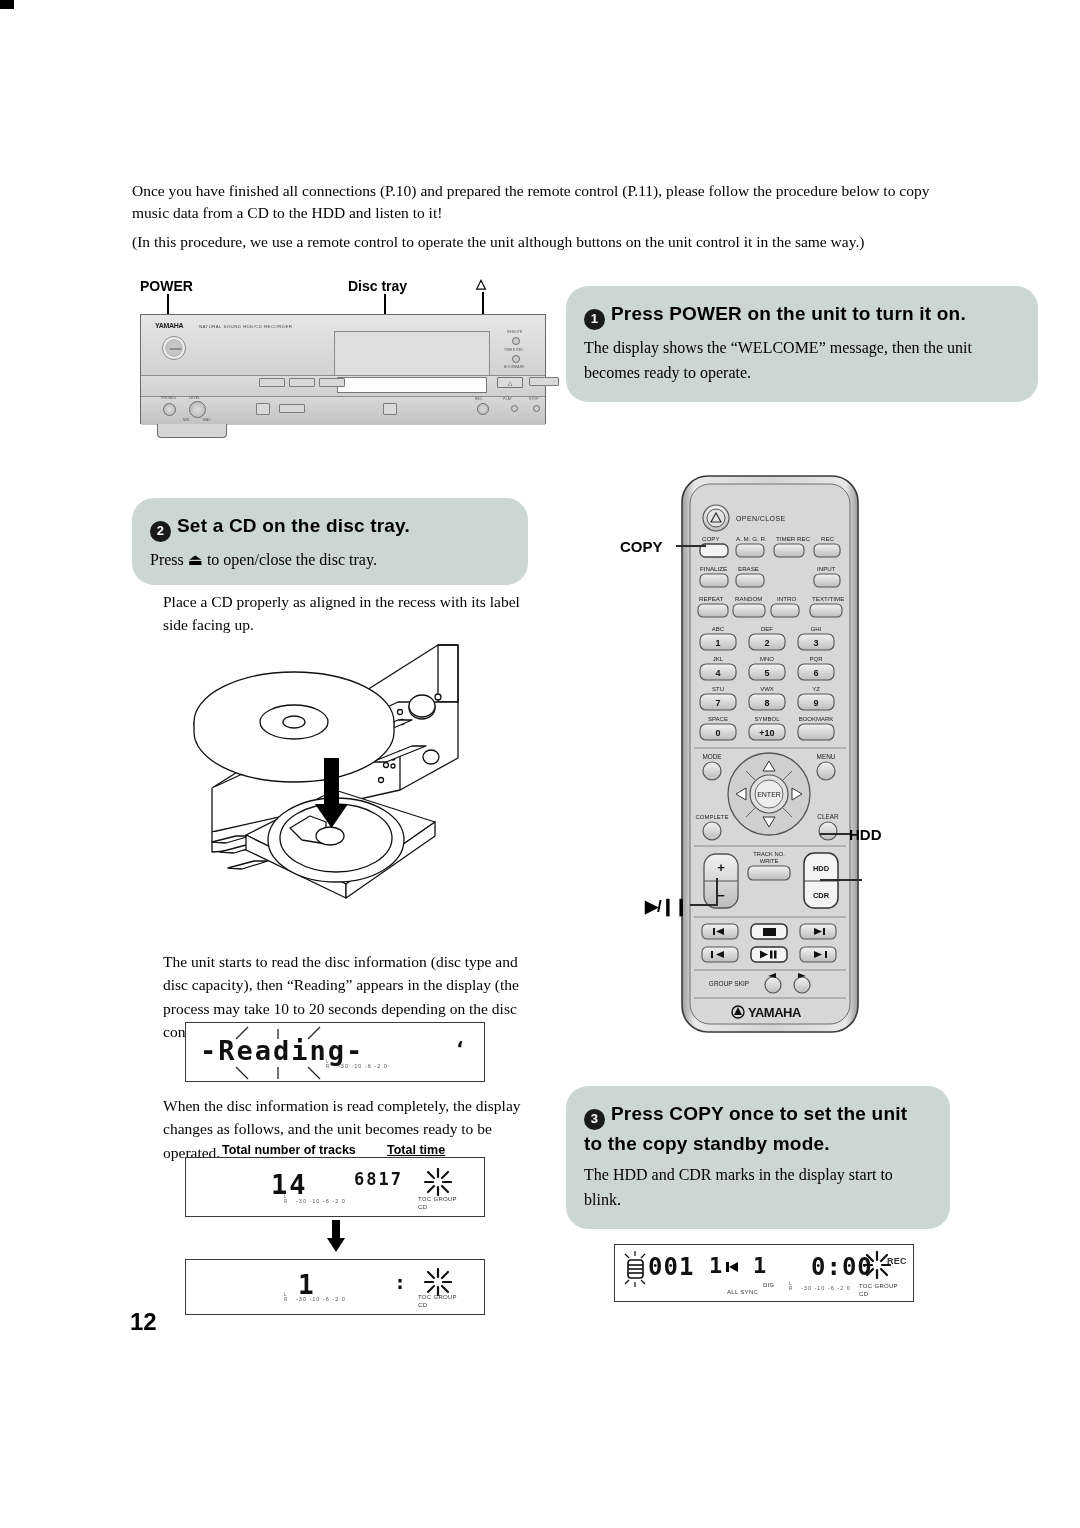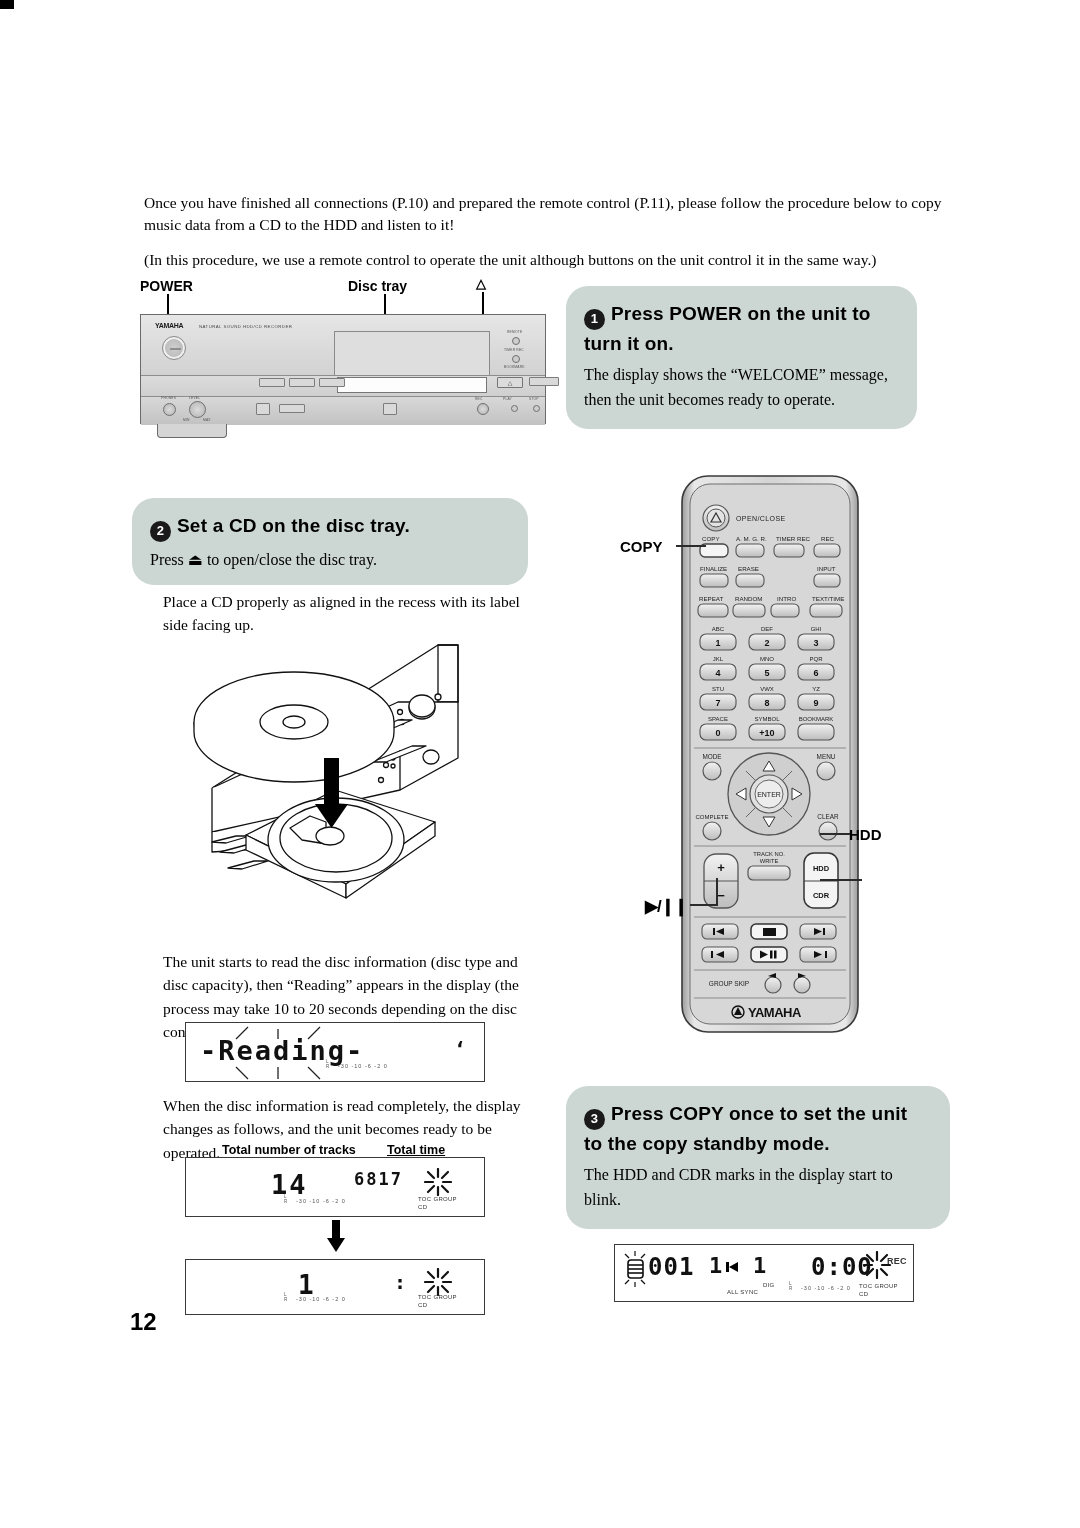--- a/index.html
+++ b/index.html
@@ -27,21 +27,21 @@
     font-weight:bold;
     font-size:27px;
     letter-spacing:0.5px;
     transform:scaleX(0.88);
   }
 
   .intro {
     position:absolute; left:132px; top:180px; width:830px;
     font-size:15.5px; line-height:1.45; text-align:left;
   }
-  .intro p { margin:12px; }
+  .intro p { margin:0; }
   .intro p.gap { margin-top:6px; }
 
   
   .callout {
     position:absolute;
     background:#ccd6d2;
     border-radius:22px;
     padding:14px 20px 16px 18px;
   }
   .callout .head {
@@ -61,21 +61,21 @@
     vertical-align:-3px;
     margin-right:6px;
   }
   .callout .body {
     font-family:"Liberation Serif", serif;
     font-size:16px;
     line-height:1.55;
     margin-top:6px;
   }
 
-  #callout1 { left:566px; top:286px; width:351px; }
+  #callout1 { left:566px; top:286px; width:472px; }
   #callout2 { left:132px; top:498px; width:396px; padding-bottom:12px; }
   #callout3 { left:566px; top:1086px; width:384px; }
 
   .after-callout {
     position:absolute;
     font-size:15.5px; line-height:1.5;
   }
   #place-cd-text { left:163px; top:590px; width:370px; }
   #reading-text  { left:163px; top:950px; width:360px; }
   #when-text     { left:163px; top:1094px; width:368px; }

